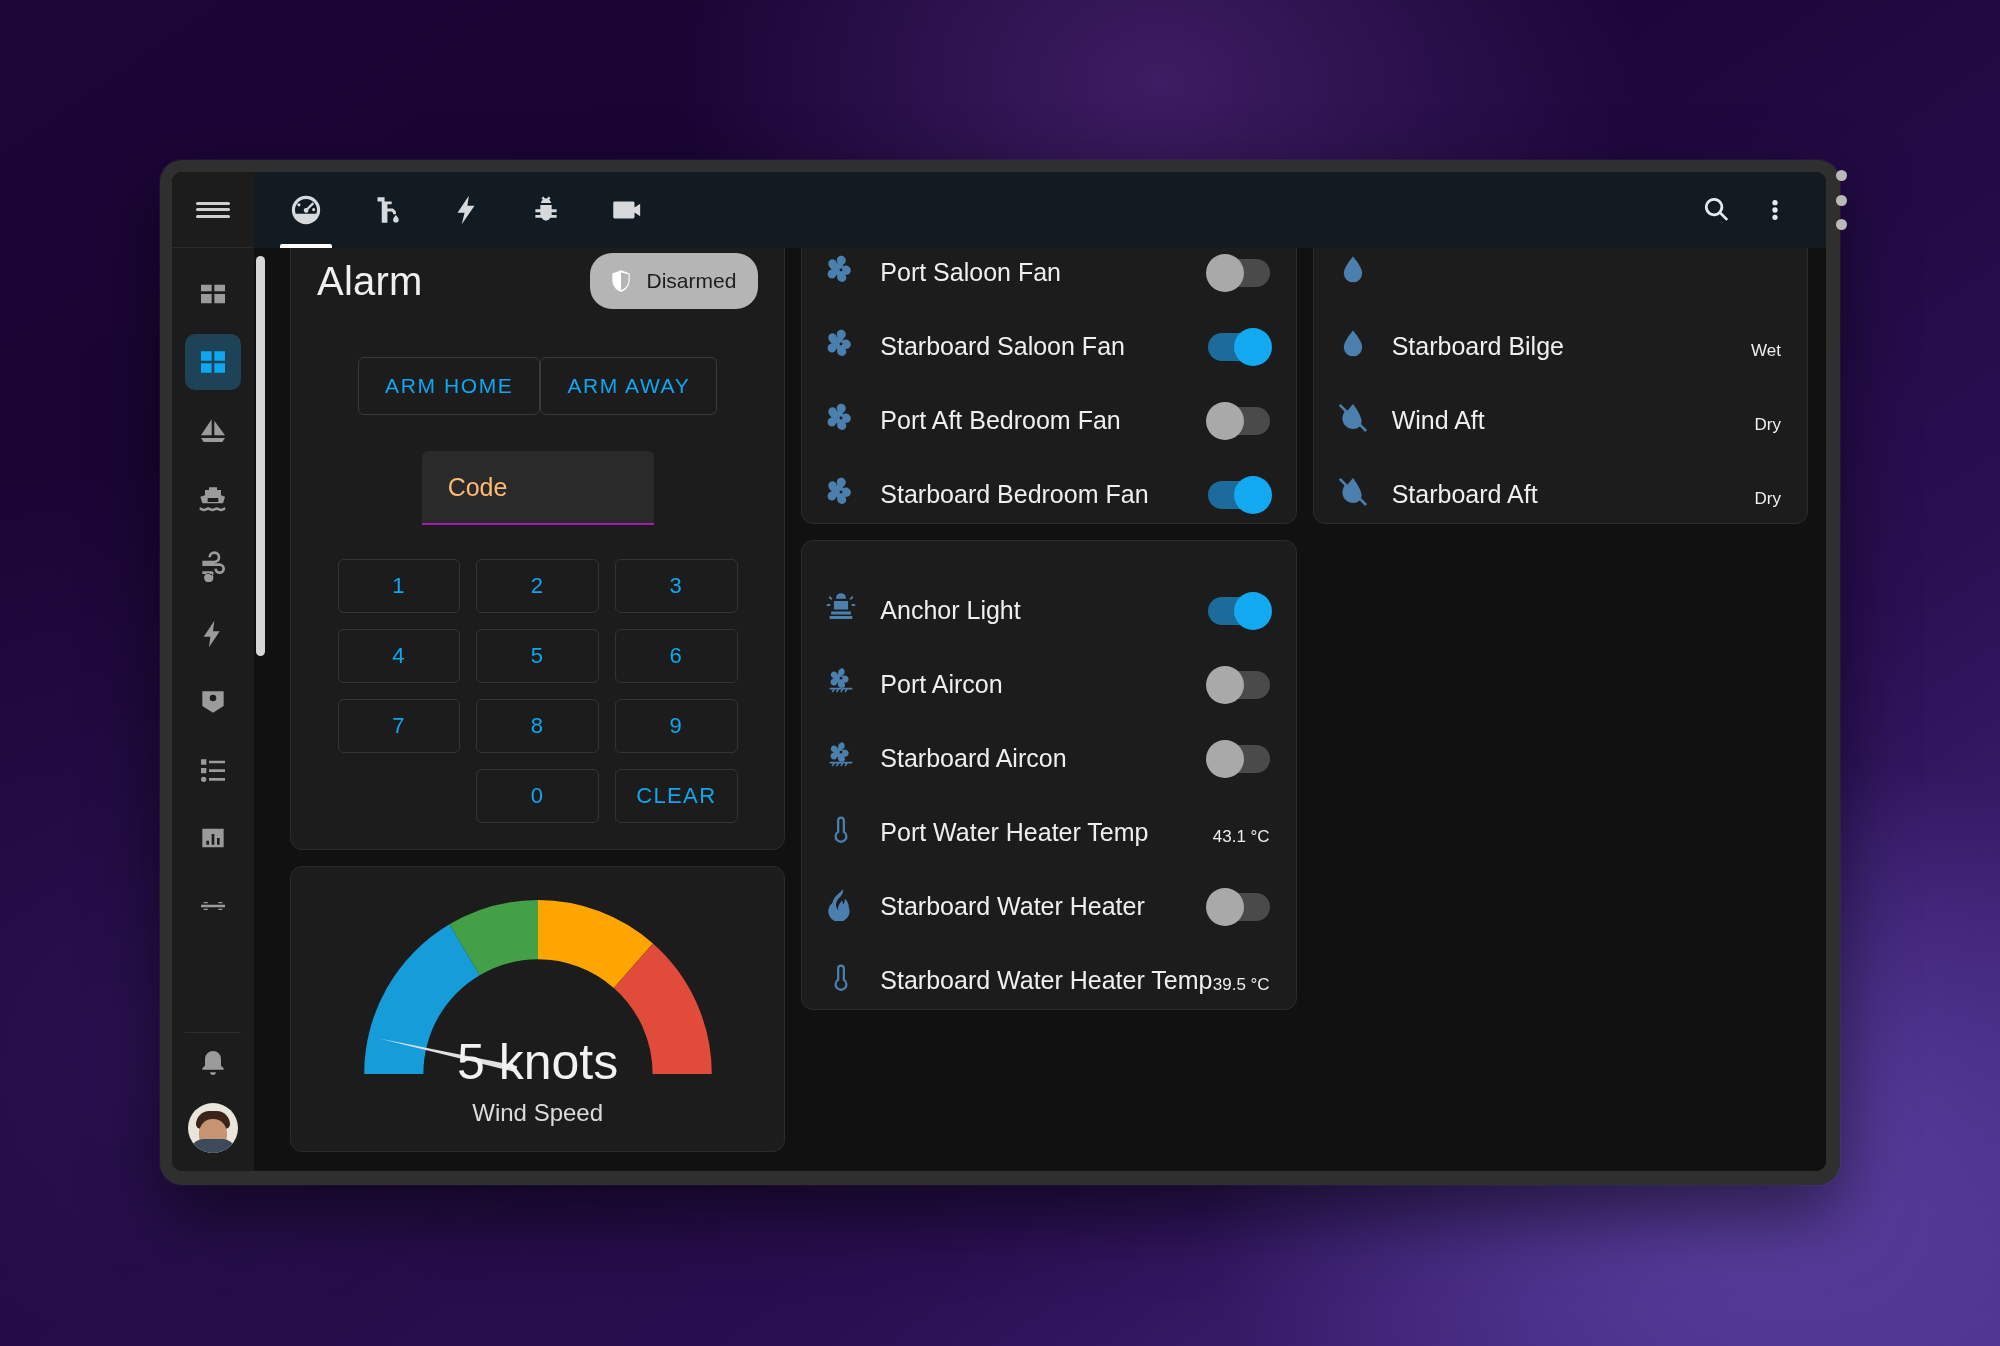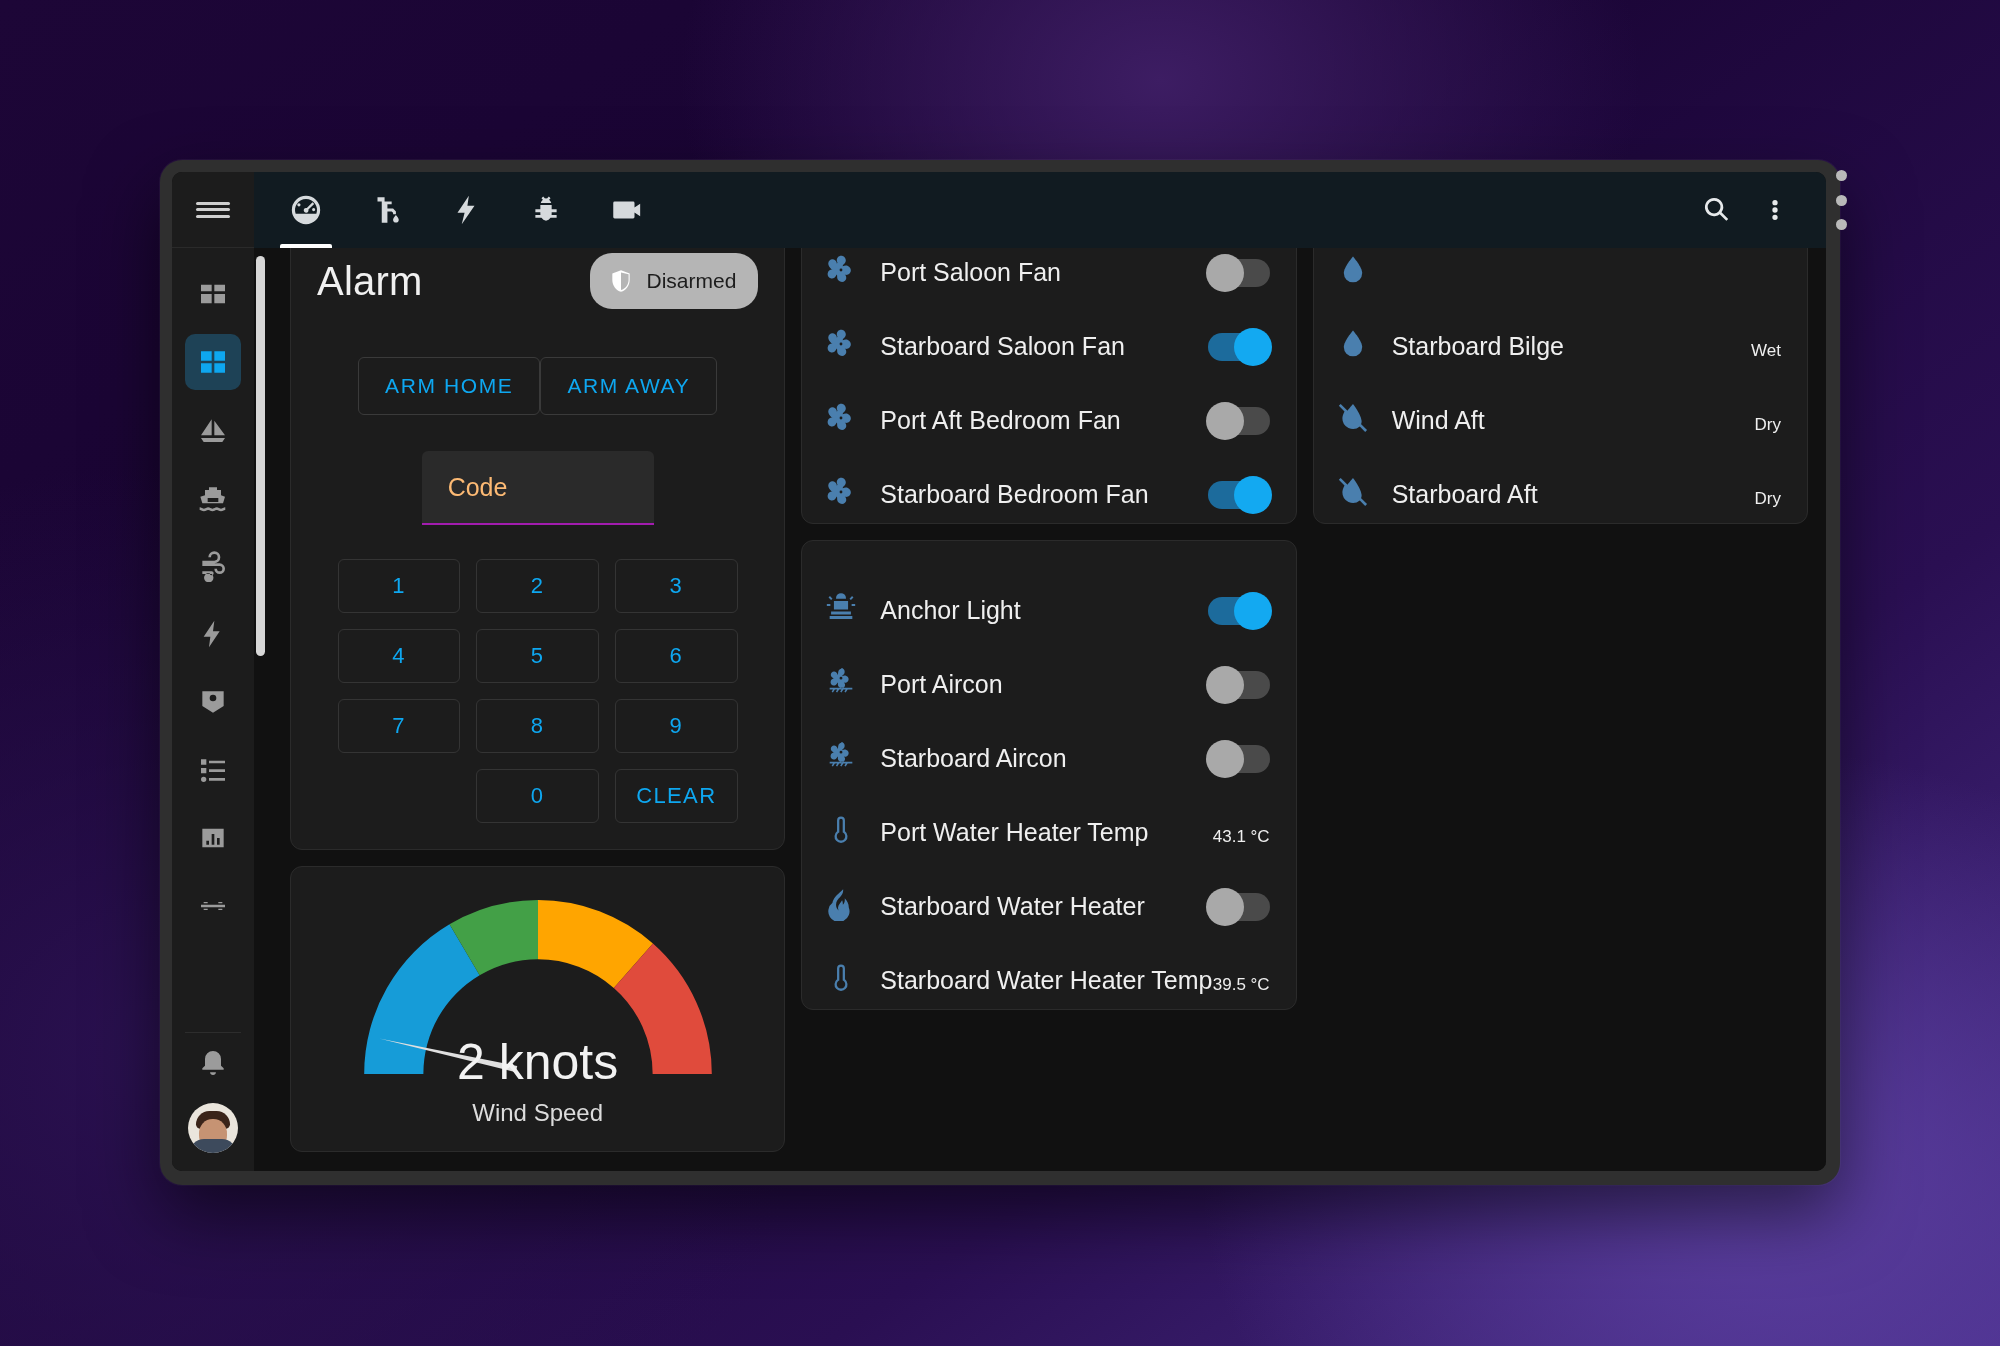--- a/index.html
+++ b/index.html
@@ -465,21 +465,21 @@
                   <g id="gauge-segments">
                       <path d="M6 99.99999999999999 A94 94 0 0 1 52.15010691946514 19.09024946162927 L68.43943222347701 46.63399432575548 A62 62 0 0 0 38 99.99999999999999 Z" fill="#169cd8"></path>
                       <path d="M52.15010691946514 19.09024946162927 A94 94 0 0 1 100 6 L100 38 A62 62 0 0 0 68.43943222347701 46.63399432575548 Z" fill="#43a047"></path>
                       <path d="M100 6 A94 94 0 0 1 162.16331534042328 29.489559454736792 L141.0013356500664 53.493113682911506 A62 62 0 0 0 100 38 Z" fill="#ffa500"></path>
                       <path d="M162.16331534042328 29.489559454736792 A94 94 0 0 1 194 100 L162 100 A62 62 0 0 0 141.0013356500664 53.493113682911506 Z" fill="#e04b3c"></path>
                     </g>
                   <g id="gauge-needle">
                       <path d="M14.119324949390233 80.80339475710423 L88.7746716300416 95.75830187464891 L88.03699199520247 99.05849085126586 Z" fill="#e0e0e0"></path>
                     </g>
                 </svg>
-                <div class="gauge-value">2 knots</div>
+                <div class="gauge-value">5 knots</div>
               </div>
               <div class="gauge-label">Wind Speed</div>
             </div>
           </div>
 
           <div class="col">
 
             <div class="card clip-top" style="margin-top:-46px;">
               <div class="rows" id="fans-rows">
                   <div class="row">

